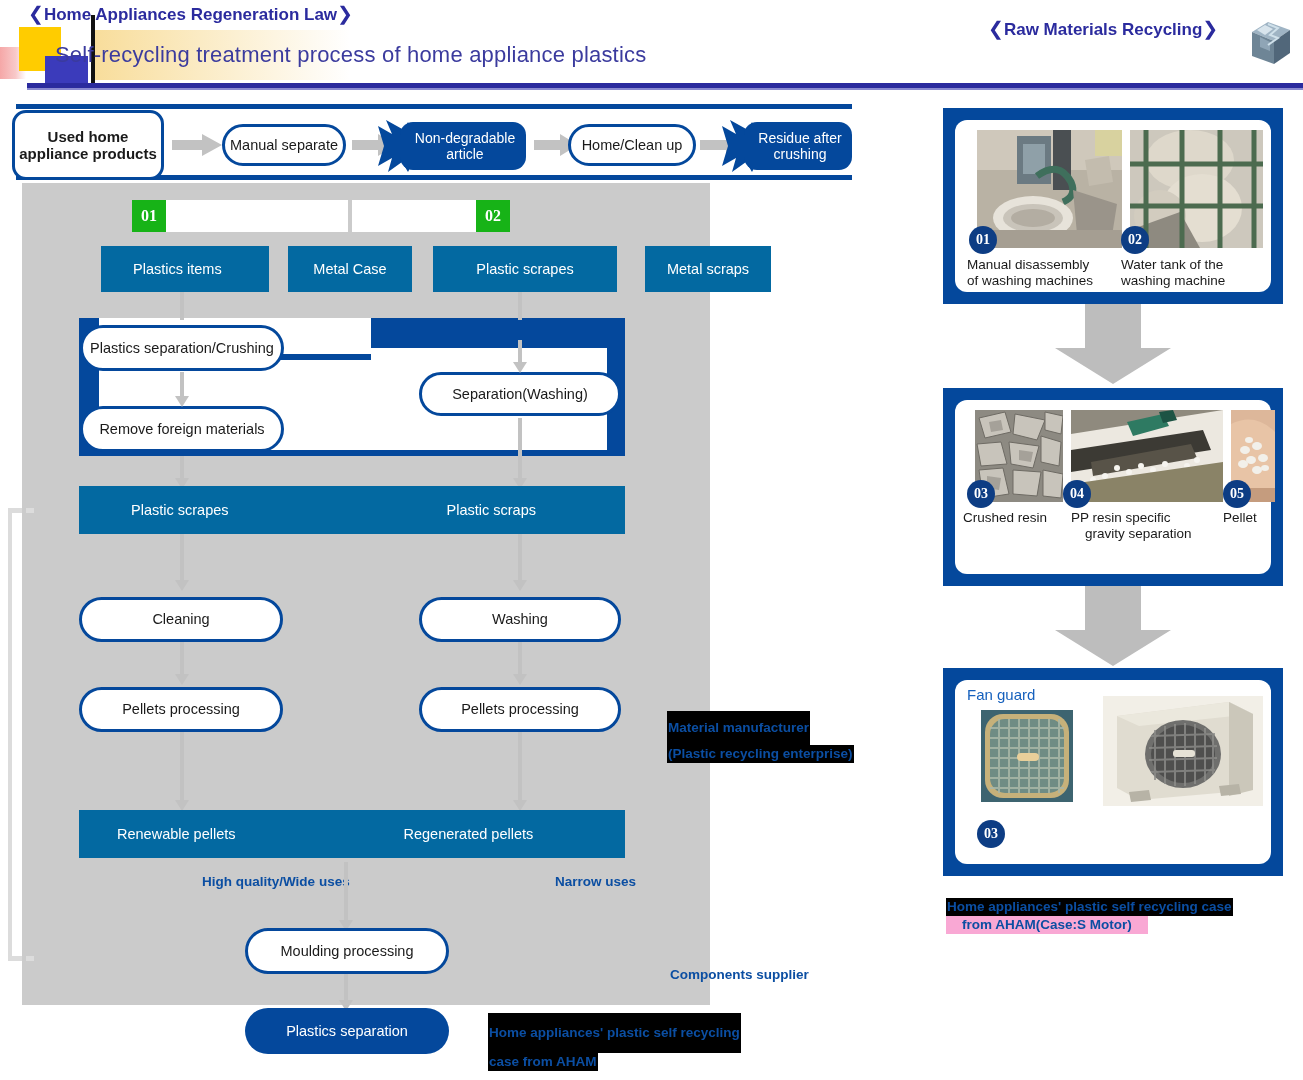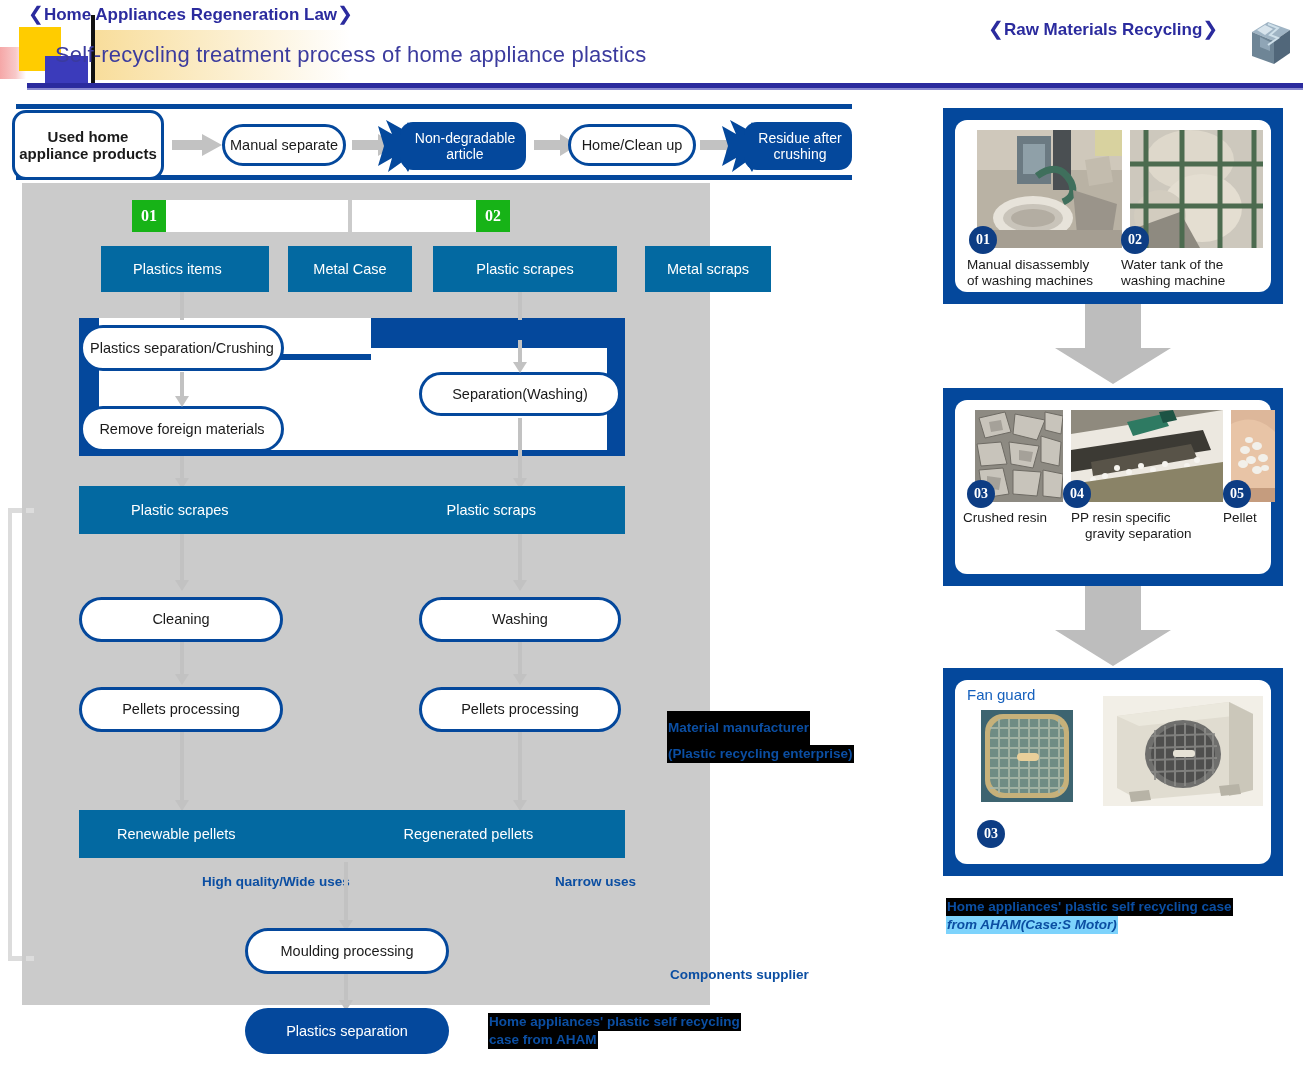--- a/index.html
+++ b/index.html
@@ -302,21 +302,21 @@
 <div class="abs vline" style="left:344px; top:974px; height:28px;"></div>
 <svg class="abs" style="left:339px;top:1000px;" width="14" height="12">
     <polygon points="0,0 14,0 7,11" fill="#c2c2c2"></polygon>
   </svg>
 
 <div class="abs" style="left:245px; top:1008px; width:204px; height:46px; background:#04489c; border-radius:24px; display:flex;align-items:center;justify-content:center;color:#fff;font-size:14.5px;">
   <span>Plastics separation</span>
 </div>
 
 <div class="abs annot" style="left:488px; top:1013px; width:290px;">
-  <div style="display:inline-block;background:#000;padding:0 1px;">
+  <div style="display:inline-block;background:#000;padding:11px 1px;">
     <span>Home appliances' plastic self recycling</span>
   </div><br>
   <div style="display:inline-block;background:#000;padding:0 1px;">
     <span>case from AHAM</span>
   </div>
 </div>
 
 <div class="abs photopanel" style="left:943px; top:108px; width:340px; height:196px;">
   <div class="photoinner" style="position:relative;">
 
@@ -533,16 +533,16 @@
       <span>03</span>
     </div>
 
   </div>
 </div>
 
 <div class="abs annot" style="left:946px; top:898px; width:330px;">
   <div style="display:inline-block;background:#000;padding:0 1px;">
     <span>Home appliances' plastic self recycling case</span>
   </div><br>
-  <div style="display:inline-block;background:#7dd3fc;padding:0 1px;font-style:italic;">
+  <div style="display:inline-block;background:#f9a8d4;padding:0 16px;">
     <span>from AHAM(Case:S Motor)</span>
   </div>
 </div>
 
 </body></html>

